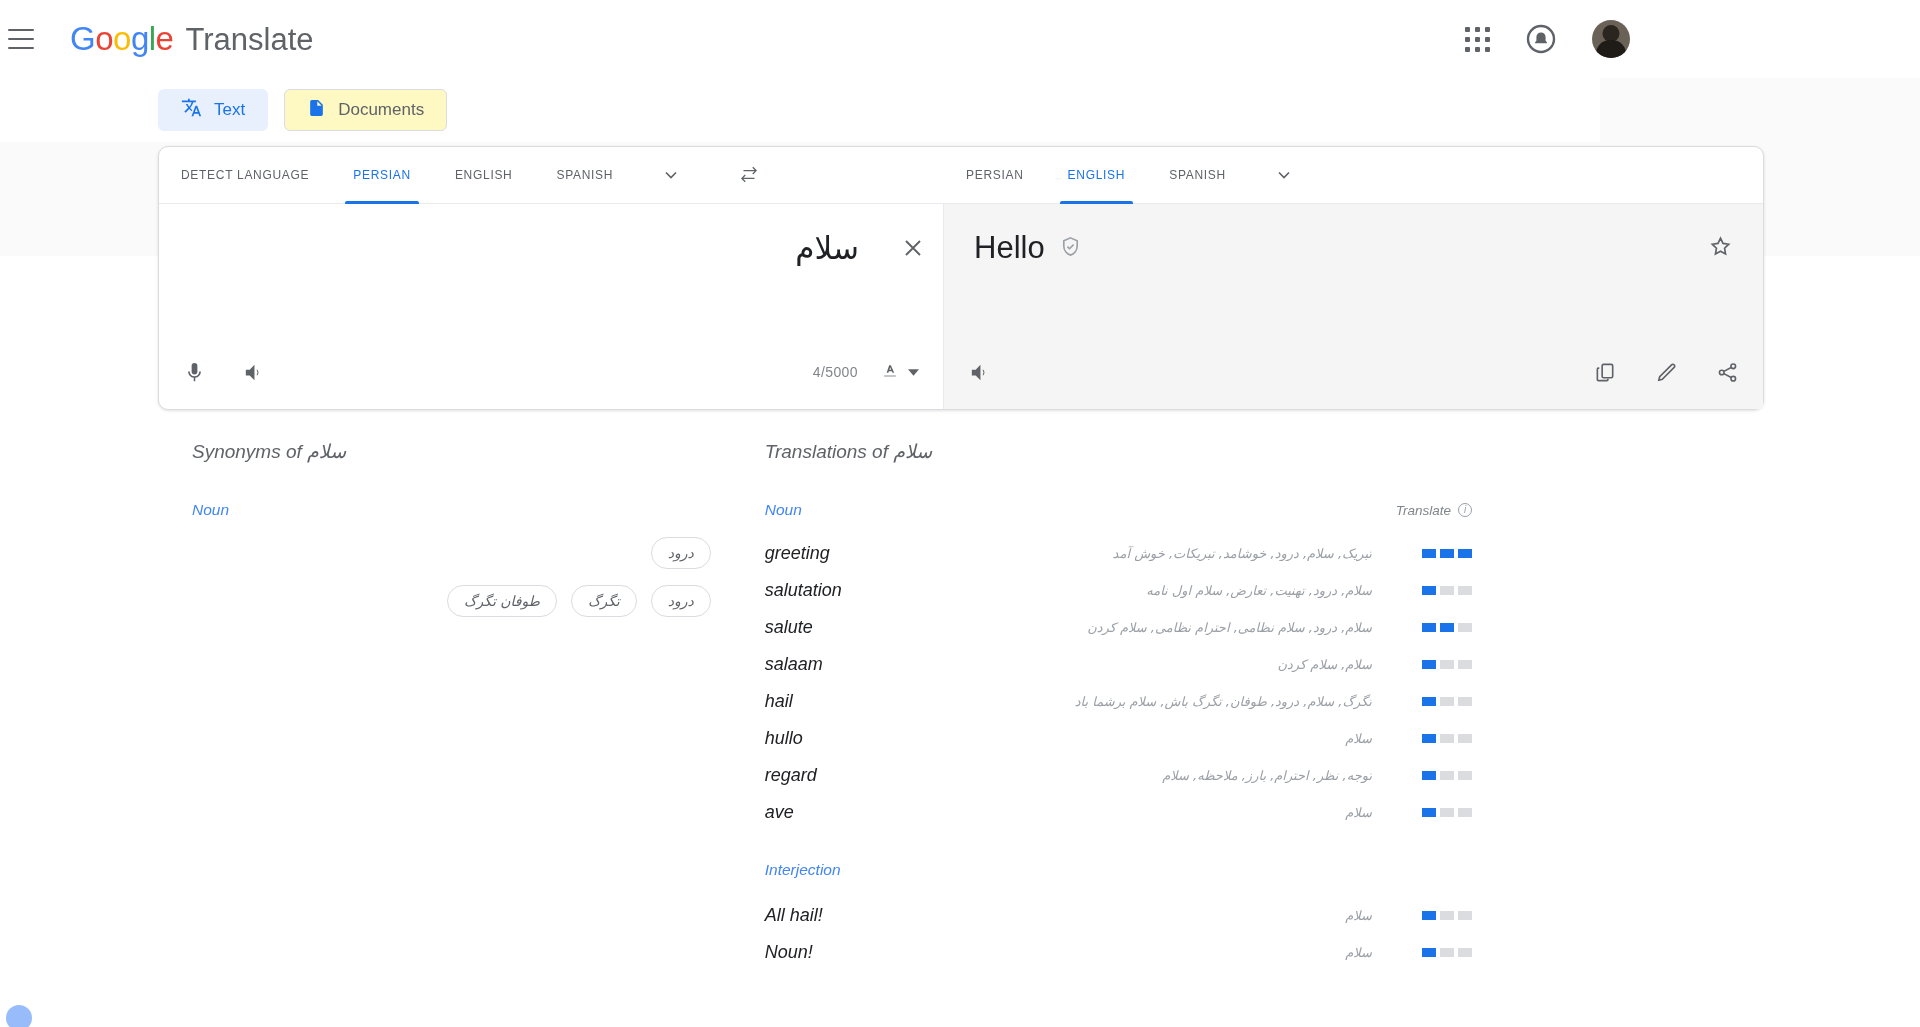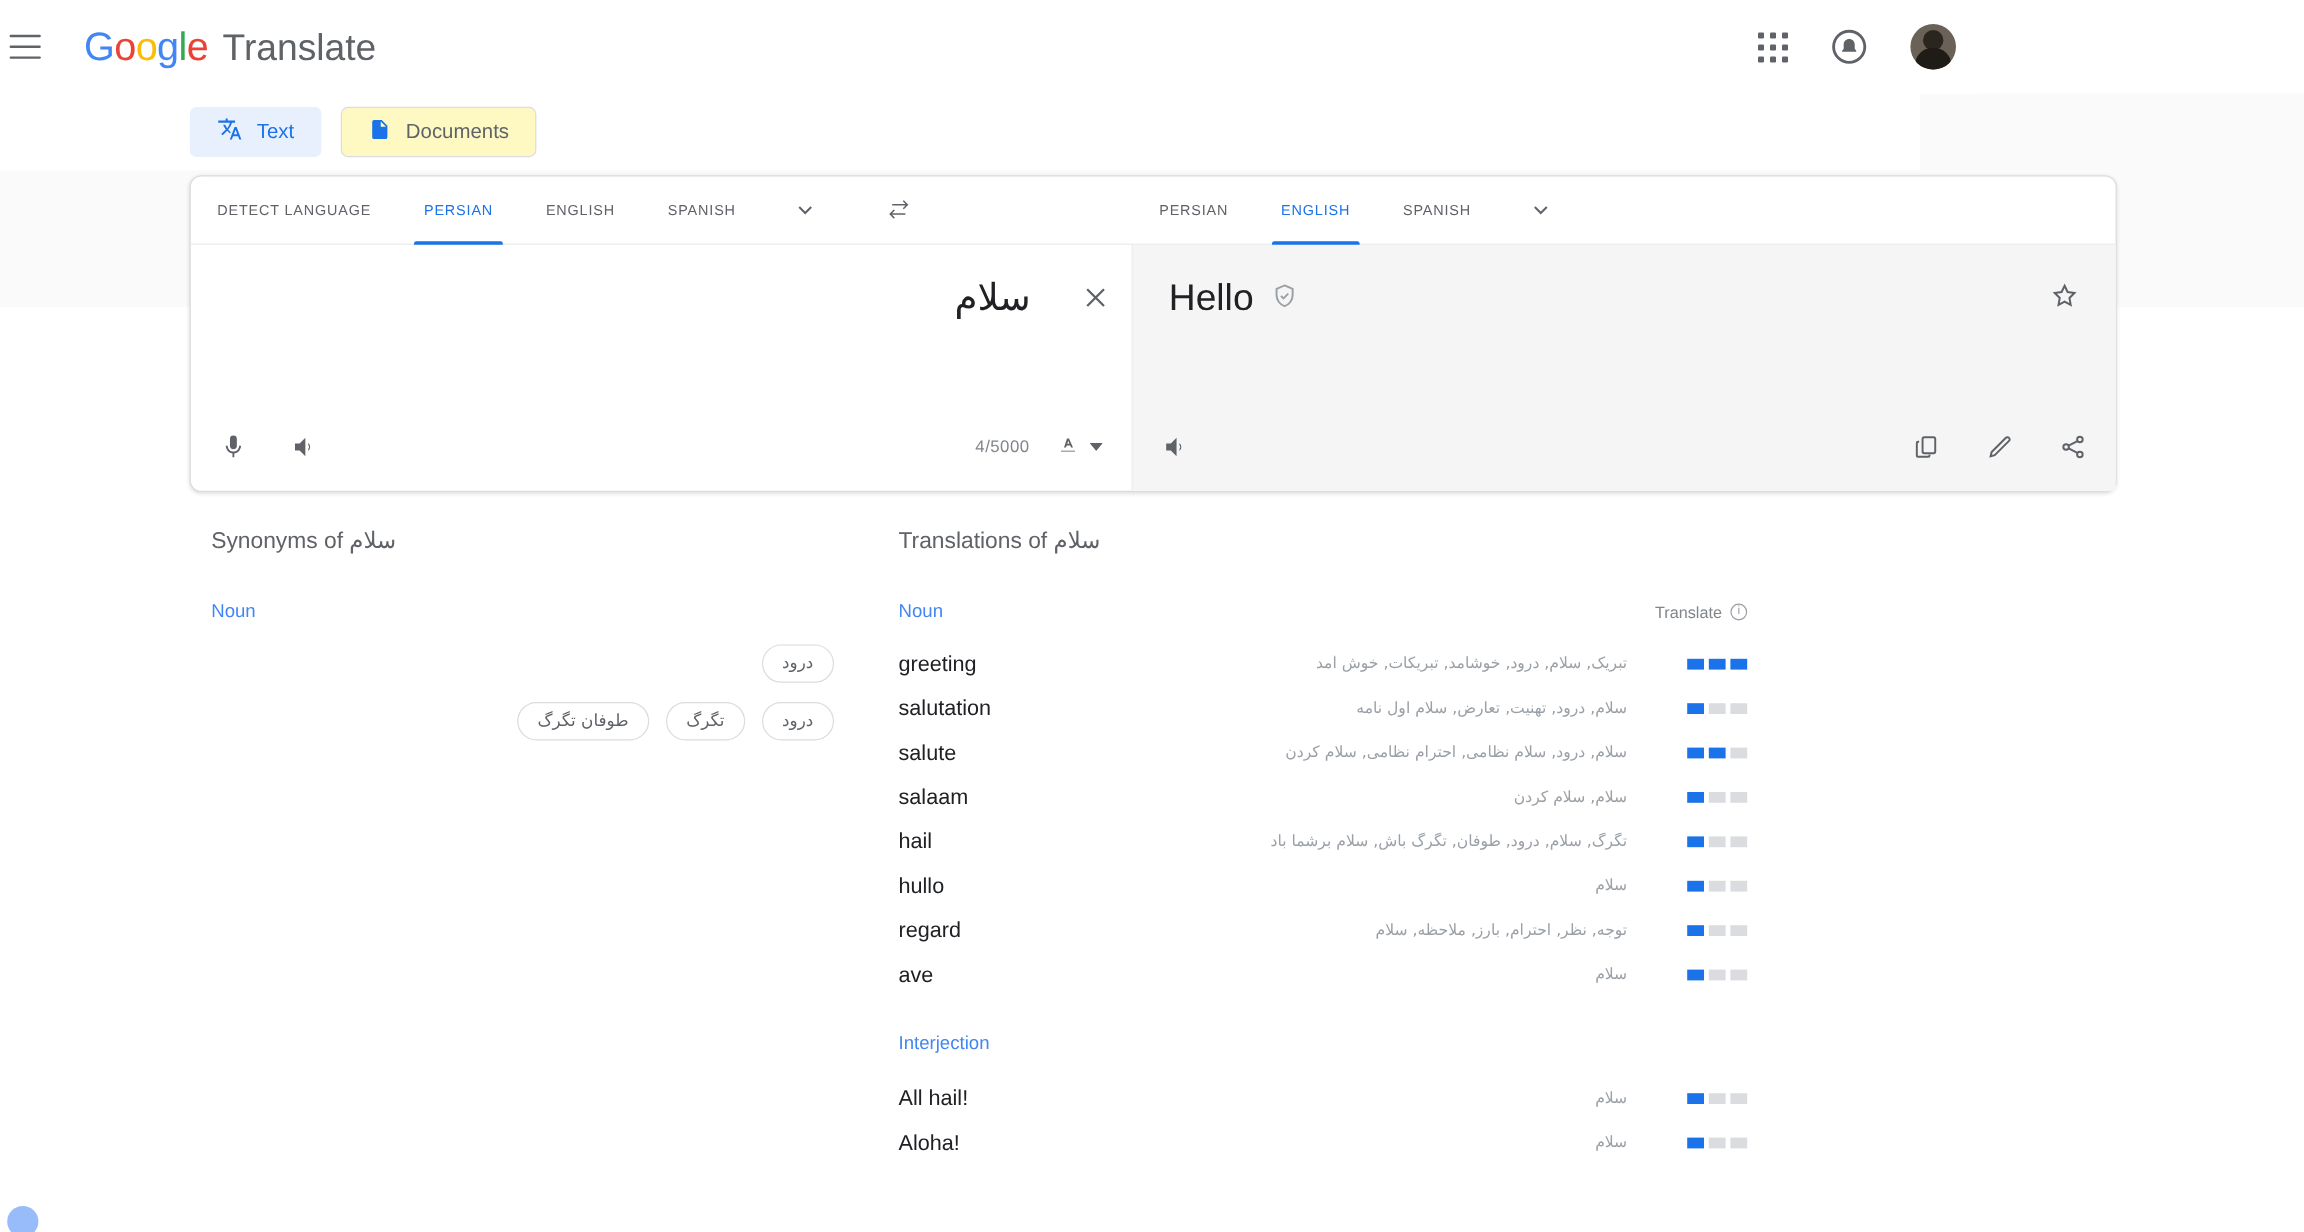--- a/index.html
+++ b/index.html
@@ -114,22 +114,23 @@
 
   .toolrow { height: 74px; display: flex; align-items: center; padding: 0 24px; }
   .ticon { cursor: pointer; display: flex; align-items: center; justify-content: center; }
   .tgap { width: 36px; }
   .counter { margin-left: auto; font-size: 14px; color: #80868b; letter-spacing: .4px; }
   .kbd-btn { display: flex; align-items: center; gap: 8px; margin-left: 22px; cursor: pointer; }
   .rt-icons { margin-left: auto; display: flex; align-items: center; gap: 38px; }
 
   
   .results {
-    position: absolute; top: 440px; left: 0; width: 1540px; height: 587px;
+    position: absolute; top: 440px; left: 16px; width: 1540px; height: 587px;
     display: flex;
+    font-style: italic;
   }
   .col-syn { width: 960px; padding-left: 176px; padding-right: 40px; }
   .col-tr  { width: 960px; padding-left: 14px; padding-right: 84px; }
 
   .sec-title { font-size: 19px; color: #5f6368; margin-bottom: 38px; }
   .rtl-word { font-family: "DejaVu Sans", sans-serif; direction: rtl; unicode-bidi: isolate; }
   .pos { font-size: 15.5px; color: #4285f4; margin-bottom: 18px; }
 
   .chiprow { display: flex; justify-content: flex-end; gap: 14px; margin-bottom: 14px; min-height: 34px; }
   .chip {
@@ -461,21 +462,21 @@
         <div class="tr-row">
           <div class="tr-word">All hail!</div>
           <div class="tr-back">سلام</div>
           <div class="bars">
             <i class="on"></i>
             <i></i>
             <i></i>
           </div>
         </div>
         <div class="tr-row">
-          <div class="tr-word">Aloha!</div>
+          <div class="tr-word">Noun!</div>
           <div class="tr-back">سلام</div>
           <div class="bars">
             <i class="on"></i>
             <i></i>
             <i></i>
           </div>
         </div>
       </div>
   </div>
 

